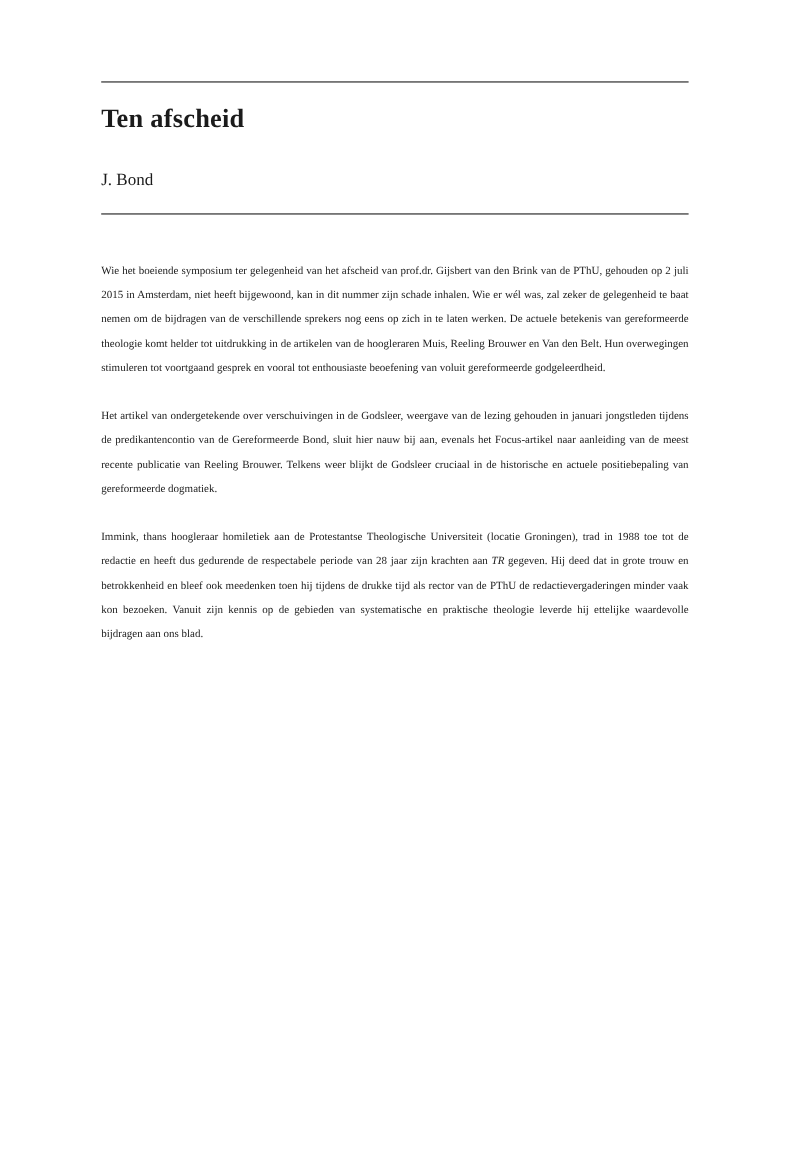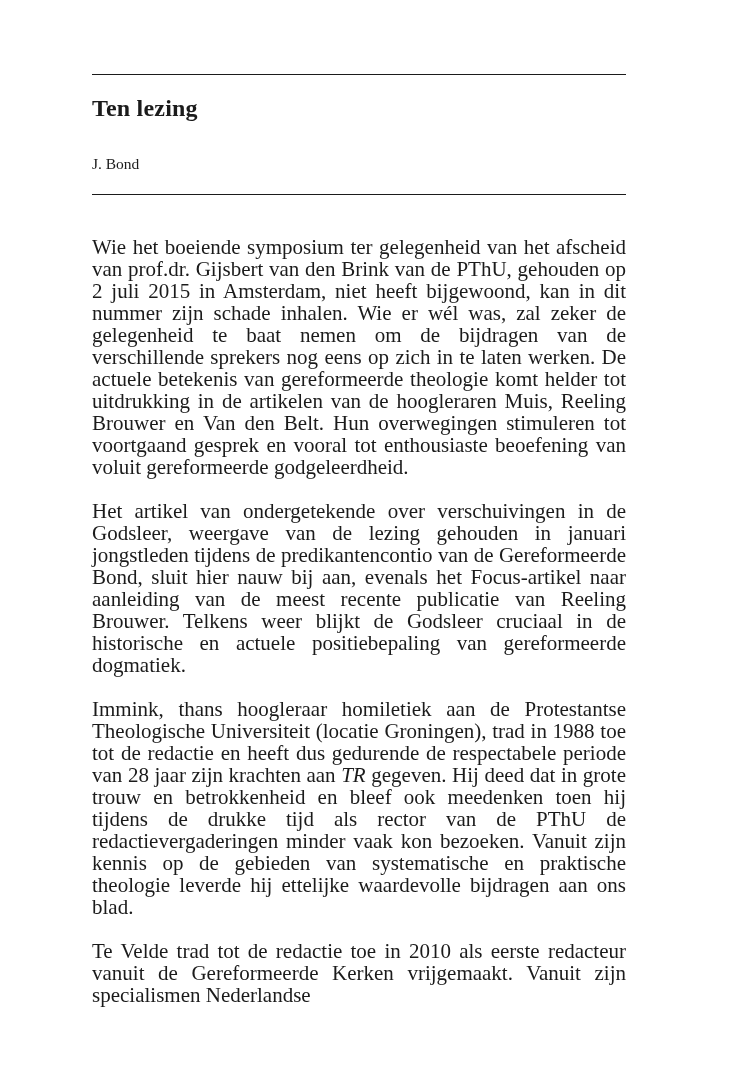--- a/index.html
+++ b/index.html
@@ -40,41 +40,40 @@
   .author {
     margin-top: 33px;
     font-size: 15.5px;
     line-height: 18px;
   }
   hr.rule-2 {
     margin-top: 21px;
   }
   .body-text {
     margin-top: 41px;
-    font-size: 21px;
+    font-size: 10px;
     line-height: 22px;
     text-align: justify;
     hyphens: auto;
     -webkit-hyphens: auto;
   }
   .body-text p {
     margin: 0 0 22px 0;
   }
   .body-text em {
   }
 </style>
 </head>
 <body>
 
 <div class="page">
   <div class="content">
     <hr class="rule">
-    <h1 class="title">Ten lezing</h1>
+    <h1 class="title">Ten afscheid</h1>
     <div class="author">J. Bond</div>
     <hr class="rule rule-2">
     <main class="body-text" id="paragraphs">
         <p><span>Wie het boeiende symposium ter gelegenheid van het afscheid van prof.dr. Gijsbert van den Brink van de PThU, gehouden op 2 juli 2015 in Amsterdam, niet heeft bijgewoond, kan in dit nummer zijn schade inhalen. Wie er wél was, zal zeker de gelegenheid te baat nemen om de bijdragen van de verschillende sprekers nog eens op zich in te laten werken. De actuele betekenis van gereformeerde theologie komt helder tot uitdrukking in de artikelen van de hoogleraren Muis, Reeling Brouwer en Van den Belt. Hun overwegingen stimuleren tot voortgaand gesprek en vooral tot enthousiaste beoefening van voluit gereformeerde godgeleerdheid.</span></p>
         <p><span>Het artikel van ondergetekende over verschuivingen in de Godsleer, weergave van de lezing gehouden in januari jongstleden tijdens de predikantencontio van de Gereformeerde Bond, sluit hier nauw bij aan, evenals het Focus-artikel naar aanleiding van de meest recente publicatie van Reeling Brouwer. Telkens weer blijkt de Godsleer cruciaal in de historische en actuele positiebepaling van gereformeerde dogmatiek.</span></p>
         <p><span>Immink, thans hoogleraar homiletiek aan de Protestantse Theologische Universiteit (locatie Groningen), trad in 1988 toe tot de redactie en heeft dus gedurende de respectabele periode van 28 jaar zijn krachten aan </span><em>TR</em><span> gegeven. Hij deed dat in grote trouw en betrokkenheid en bleef ook meedenken toen hij tijdens de drukke tijd als rector van de PThU de redactievergaderingen minder vaak kon bezoeken. Vanuit zijn kennis op de gebieden van systematische en praktische theologie leverde hij ettelijke waardevolle bijdragen aan ons blad.</span></p>
-        <p><span>Te Velde trad tot de redactie toe in 2010 als eerste redacteur vanuit de Gereformeerde Kerken vrijgemaakt. Vanuit zijn specialismen Nederlandse</span></p>
       </main>
   </div>
 </div>
 
 </body></html>

